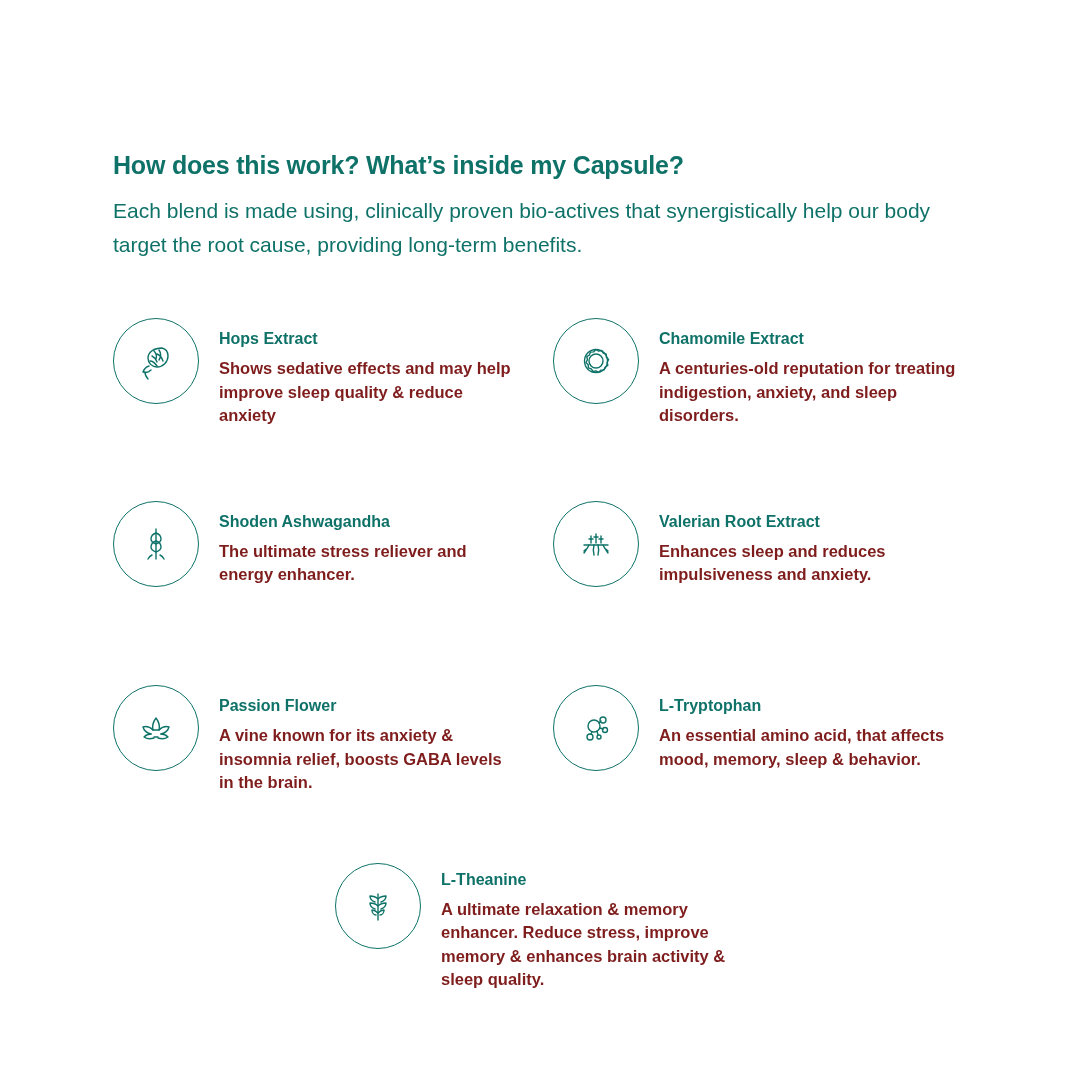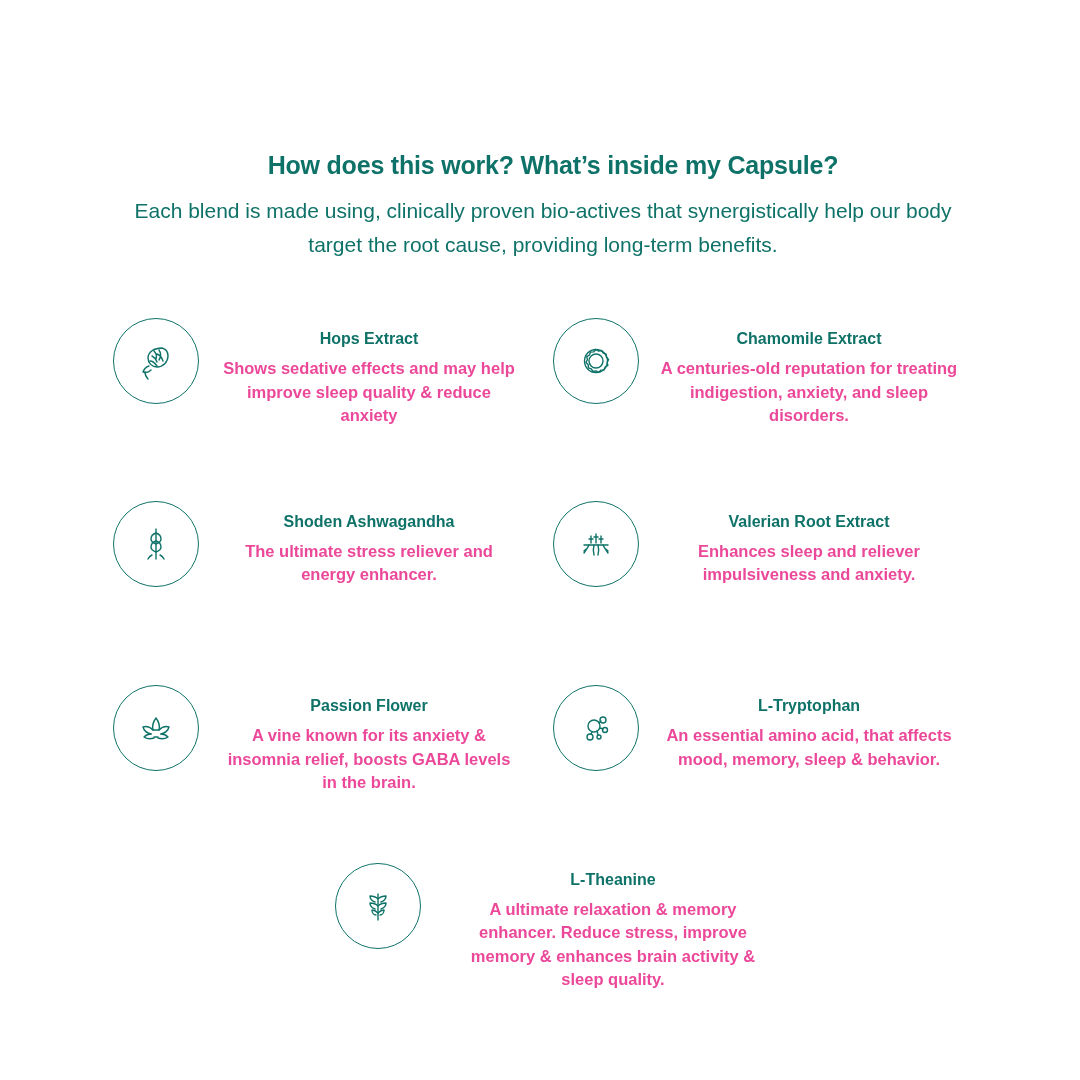--- a/index.html
+++ b/index.html
@@ -11,42 +11,41 @@
     height: 1080px;
     background: #ffffff;
     font-family: "Liberation Sans", sans-serif;
     color: #0e7268;
     overflow: hidden;
   }
   .page {
     position: relative;
     width: 1080px;
     height: 1080px;
-    text-align: center;
   }
   .header {
     position: absolute;
     left: 113px;
     top: 150px;
     width: 880px;
   }
   .title {
     font-size: 25px;
     font-weight: bold;
     color: #0e7268;
     letter-spacing: -0.2px;
     margin: 0 0 14px 0;
     line-height: 1.2;
   }
   .subtitle {
     font-size: 21px;
     font-weight: 400;
     color: #0e7268;
     line-height: 1.6;
-    margin: 10px;
+    margin: 0;
     max-width: 840px;
   }
   .grid {
     position: absolute;
     left: 113px;
     top: 318px;
     width: 880px;
   }
   .row {
     display: flex;
@@ -79,35 +78,35 @@
     font-size: 16px;
     font-weight: bold;
     color: #0e7268;
     margin: 0 0 9px 0;
     line-height: 1.15;
     white-space: nowrap;
   }
   .item-desc {
     font-size: 16.5px;
     font-weight: bold;
-    color: #ec4899;
+    color: #7f1d1d;
     line-height: 1.42;
     margin: 0;
     max-width: 300px;
   }
   
   .row-1 { margin-bottom: 73px; }
   .row-2 { margin-bottom: 98px; }
   .row-3 { margin-bottom: 0; }
   .row-4 {
     margin-top: 68px;
     margin-left: 222px;
   }
   .row-4 .cell { width: 100%; }
-  .row-4 .text-block { padding-top: 8px; margin-left: 27px; }
+  .row-4 .text-block { padding-top: 8px; }
   .row-4 .item-desc { max-width: 290px; }
 </style>
 </head>
 <body>
 
 <div class="page">
 
   <div class="header">
     <h1 class="title">How does this work? What’s inside my Capsule?</h1>
     <p class="subtitle">Each blend is made using, clinically proven bio-actives that synergistically help our body target the root cause, providing long-term benefits.</p>
@@ -165,21 +164,21 @@
           <svg width="48" height="48" viewBox="0 0 48 48" fill="none" stroke="#0e7268" stroke-width="1.4" stroke-linecap="round" stroke-linejoin="round">
             <path d="M19 16v7M24 14v9M29 16v7"></path>
             <path d="M17 19h4M22 17h4M27 19h4"></path>
             <path d="M12 25h24"></path>
             <path d="M17 25c-1 3-3 5-5 6M22 25c-1 4-1 7 0 10M26 25c1 4 1 7 0 10M31 25c1 3 3 5 5 6"></path>
             <path d="M14 30l-2 3M34 30l2 3"></path>
           </svg>
         </div>
         <div class="text-block">
           <p class="item-title">Valerian Root  Extract</p>
-          <p class="item-desc">Enhances sleep and reliever impulsiveness and anxiety.</p>
+          <p class="item-desc">Enhances sleep and reduces impulsiveness and anxiety.</p>
         </div>
       </div>
     </div>
 
     <div class="row row-3">
       <div class="cell">
         <div class="icon-wrap">
           <svg width="48" height="48" viewBox="0 0 48 48" fill="none" stroke="#0e7268" stroke-width="1.4" stroke-linecap="round" stroke-linejoin="round">
             <path d="M24 14c3 4 4 8 3 12h-6c-1-4 0-8 3-12z"></path>
             <path d="M21 26c-3-3-7-4-10-3 1 4 4 6 8 7M27 26c3-3 7-4 10-3-1 4-4 6-8 7"></path>

